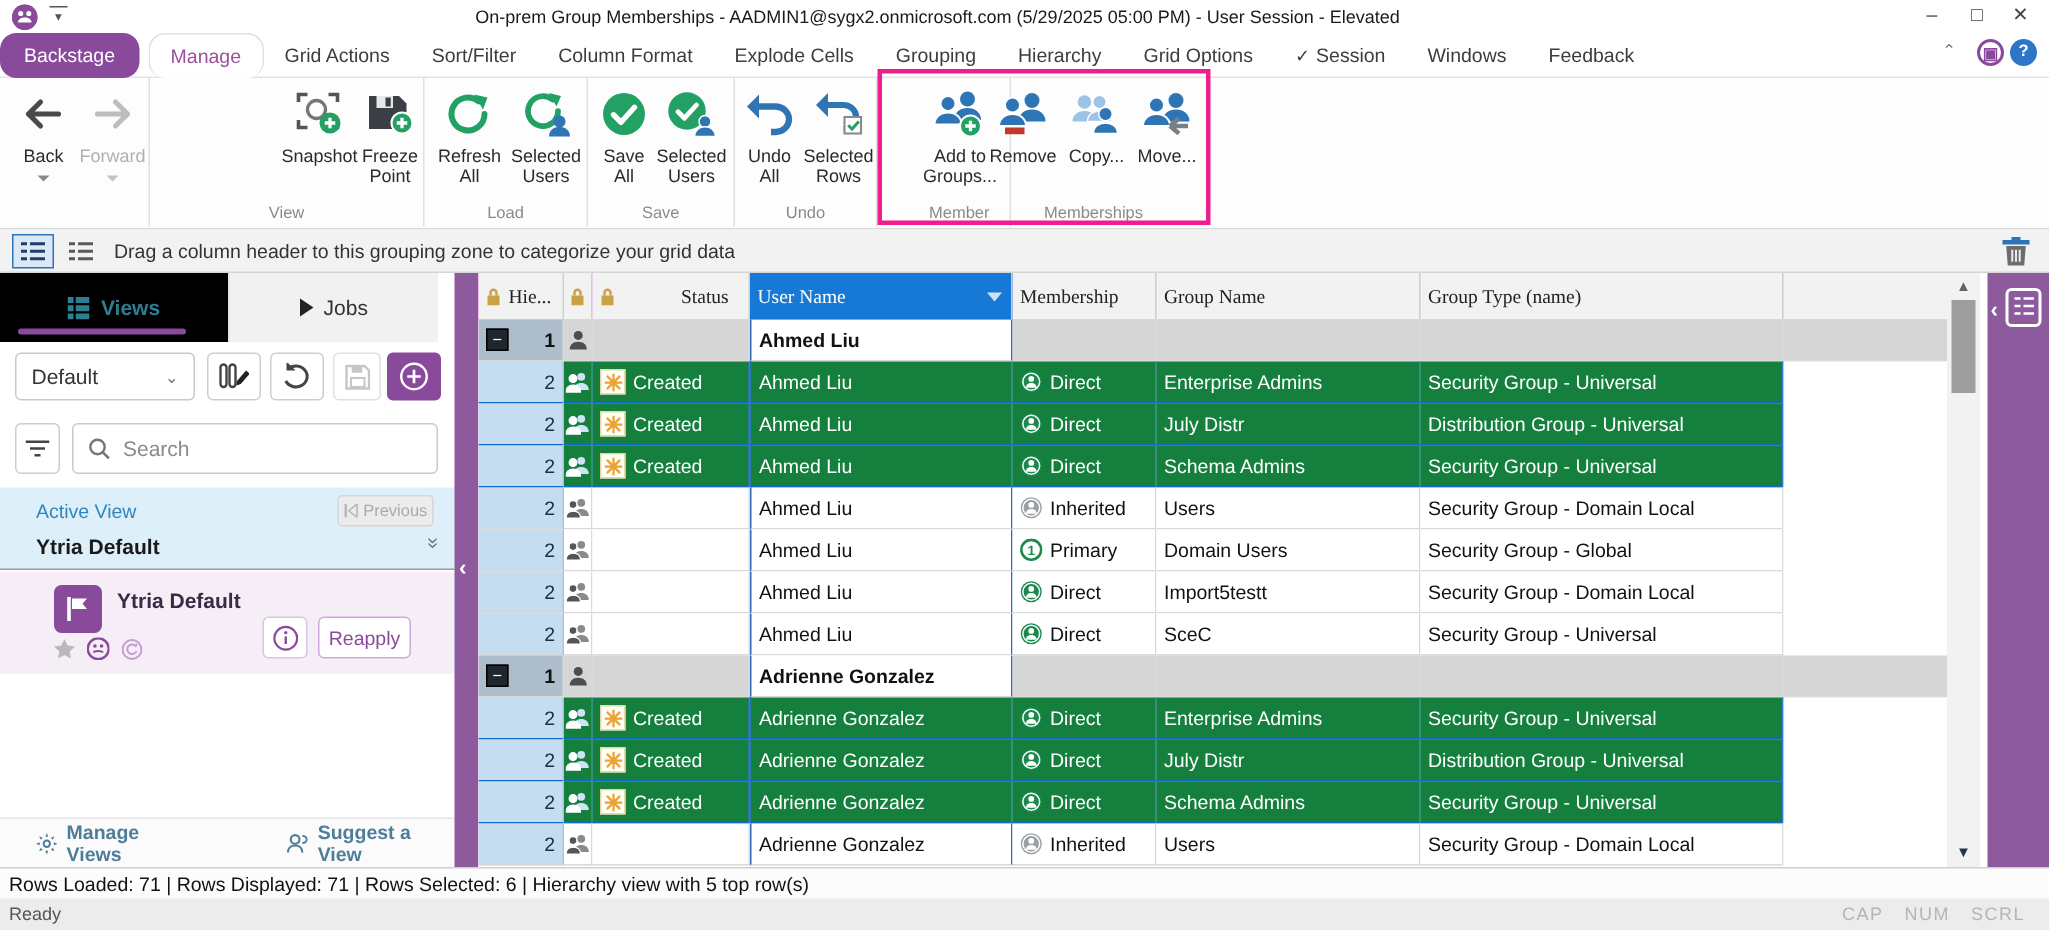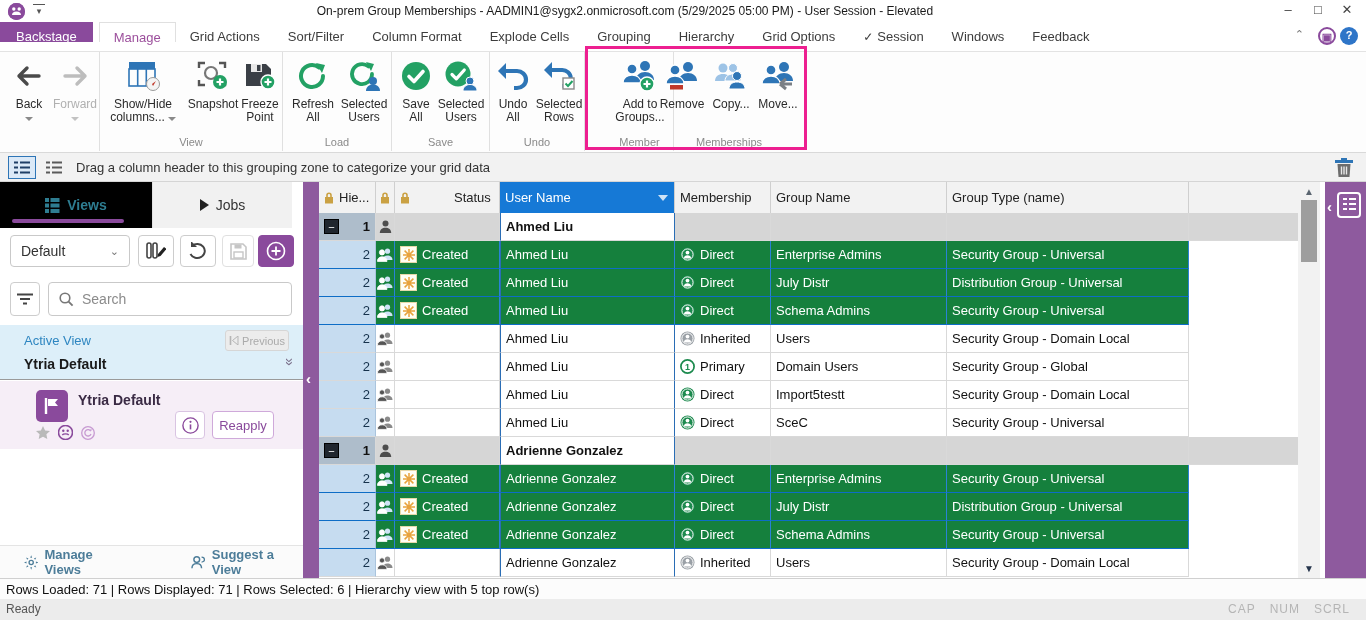--- a/index.html
+++ b/index.html
@@ -11,21 +11,21 @@
   
   #titlebar { left:0; top:0; width:1366px; height:22px; background:#fff; }
   #app-logo { left:8px; top:3px; width:17px; height:17px; border-radius:50%; background:#8a4a9c; }
   #app-logo svg { display:block; }
   #qat-arrow { left:33px; top:4px; width:12px; height:12px; color:#555; font-size:9px; line-height:12px; text-align:center; border-top:1px solid #555; }
   #title-text { left:0; top:4px; width:1250px; text-align:center; font-size:12px; color:#1a1a1a; }
   .win-btn { top:0px; width:28px; height:21px; text-align:center; font-size:13px; color:#444; line-height:20px; }
 
   
   #tabstrip { left:0; top:22px; width:1366px; height:30px; background:#fff; border-bottom:1px solid #e3e3e3; }
-  .rtab { display:inline-block; height:20px; line-height:30px; padding:0 14px; font-size:13px; color:#3d3d3d; vertical-align:top; cursor:default; }
+  .rtab { display:inline-block; height:30px; line-height:30px; padding:0 14px; font-size:13px; color:#3d3d3d; vertical-align:top; cursor:default;border-radius:11px; }
   .rtab.backstage { background:#8a4a9c; color:#fff; margin-right:6px; padding:0 16px; }
   .rtab.active { background:#fff; color:#9c4f9c; border:1px solid #e0e0e0; border-bottom:none; }
   .rtab .chk { color:#3d3d3d; margin-right:4px; font-size:12px; }
   #tabstrip-right { right:8px; top:26px; }
   #ribbon-collapse { display:inline-block; color:#777; font-size:11px; margin-right:10px; transform:translateY(-2px); }
   .tb-circle { display:inline-block; width:18px; height:18px; border-radius:50%; text-align:center; line-height:17px; font-size:11px; vertical-align:middle; margin-left:4px; }
   #account-badge { border:2px solid #8a4a9c; color:#8a4a9c; font-weight:bold; }
   #help-badge { background:#2e75c8; color:#fff; font-weight:bold; }
 
   
@@ -78,21 +78,21 @@
 
   
   #split-left { left:303px; top:182px; width:16px; height:396px; background:#8e5a9e; }
   #split-left .chev { position:absolute; top:188px; left:3px; color:#fff; font-size:15px; font-weight:bold; }
   #rightbar { left:1325px; top:182px; width:41px; height:396px; background:#8e5a9e; }
   #rb-chev { position:absolute; left:2px; top:16px; color:#fff; font-weight:bold; font-size:15px; }
   #rb-icon { position:absolute; left:12px; top:10px; width:24px; height:26px; border:2px solid #fff; border-radius:4px; }
 
   
   #grid { left:319px; top:182px; width:979px; height:396px; background:#fff; overflow:hidden; }
-  #ghead { display:flex; height:31px; border-bottom:1px solid #bdbdbd; background:#d946ef; }
+  #ghead { display:flex; height:31px; border-bottom:1px solid #bdbdbd; background:#d946ef;font-family:Liberation Serif, serif; }
   .hcell { height:31px; border-right:1px solid #cfcfcf; font-size:13px; color:#222; display:flex; align-items:center; gap:5px; padding:0 5px; background:#f2f2f2; }
   .hcell.sorted { background:#1679d6; color:#fff; position:relative; }
   .hcell.sorted .sortarrow { position:absolute; right:6px; width:0; height:0; border-left:5px solid transparent; border-right:5px solid transparent; border-top:6px solid #cfe3f6; }
   .c0{width:57px;} .c1{width:19px;} .c2{width:105px;gap:44px;} .c3{width:175px;} .c4{width:96px;} .c5{width:176px;} .c6{width:242px;} .c7{flex:1;}
   .g-row { display:flex; height:28px; font-size:13px; }
   .gcell { height:28px; display:flex; align-items:center; gap:5px; padding:0 5px; border-right:1px solid #d9d9d9; border-bottom:1px solid #d9d9d9; overflow:hidden; white-space:nowrap; }
   .gcell.c3 { border-left:1px solid #2a6db5; border-right:1px solid #2a6db5; }
   .row-child .gcell { background:#fff; color:#111; }
   .row-child.row-sel .gcell { background:#15803d; color:#fff; border-bottom-color:#0d6dc6; border-right-color:#2a82d6; }
   .row-child .gcell.c0 { background:#c6dcf0; color:#16324c; justify-content:flex-end; border-right-color:#aac4dd; }
@@ -157,32 +157,20 @@
         <div class="ic">
             <svg width="30" height="24" viewBox="0 0 30 24">
               <path d="M25 12H5M25 12l-8-8M25 12l-8 8" stroke="#bdbdbd" stroke-width="3.4" fill="none" stroke-linecap="round" stroke-linejoin="round"></path>
             </svg>
           </div>
         <span>Forward</span><br><span class="drop" style="border-top-color:#c2c2c2;"></span>
       </div>
     </div>
 
     <div class="rgroup" style="left:100px;width:183px;">
-      <div class="rbtn" style="left:6px;width:74px;">
-        <div class="ic">
-            <svg width="36" height="32" viewBox="0 0 36 32">
-              <rect x="4" y="2" width="26" height="7" fill="#2e75b6"></rect>
-              <rect x="4" y="9" width="26" height="17" fill="none" stroke="#2e75b6" stroke-width="1.6"></rect>
-              <path d="M12.7 9v17M21.3 9v17" stroke="#2e75b6" stroke-width="1.6"></path>
-              <circle cx="28" cy="24" r="6.5" fill="#f4f4f4" stroke="#9a9a9a"></circle>
-              <path d="M31 21l-4 3 1 2z" fill="#c0392b"></path>
-            </svg>
-          </div>
-        <span>Show/Hide</span><br><span>columns...</span><span class="drop" style="margin-left:3px;"></span>
-      </div>
       <div class="rbtn" style="left:82px;width:62px;">
         <div class="ic">
             <svg width="36" height="32" viewBox="0 0 36 32">
               <path d="M4 8V3h6M24 3h6v5M30 20v5h-6M10 25H4v-5" stroke="#555" stroke-width="2.4" fill="none"></path>
               <circle cx="16" cy="13" r="6" fill="none" stroke="#777" stroke-width="2.2"></circle>
               <circle cx="25" cy="22" r="7" fill="#23a164"></circle>
               <path d="M25 18.5v7M21.5 22h7" stroke="#fff" stroke-width="2.2"></path>
             </svg>
           </div>
         <span>Snapshot</span>

